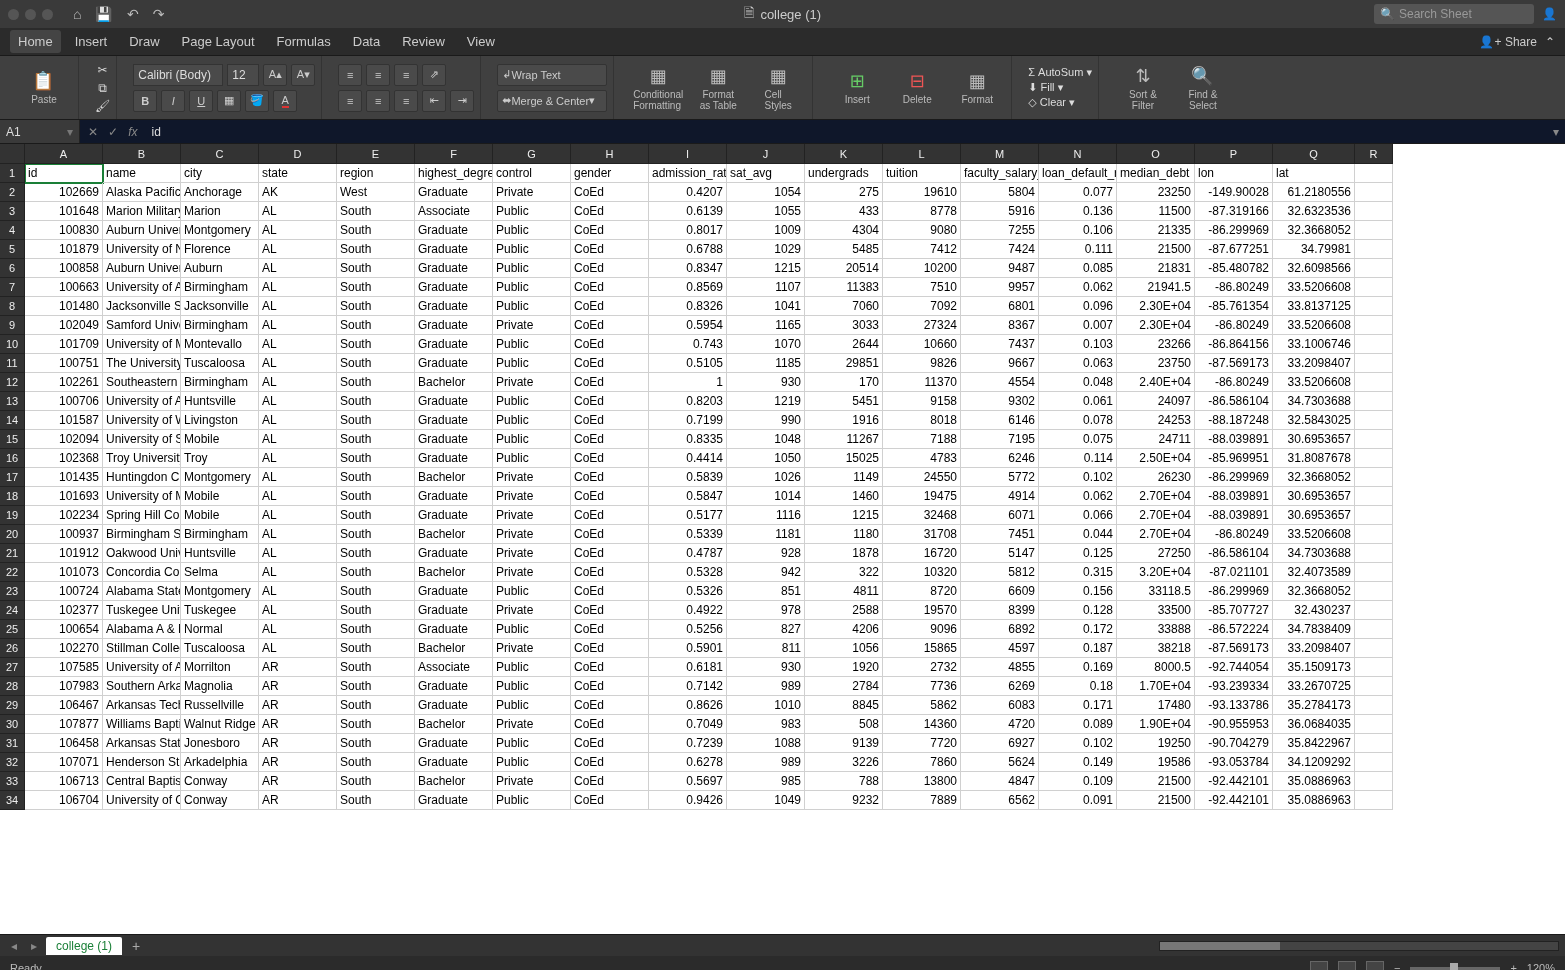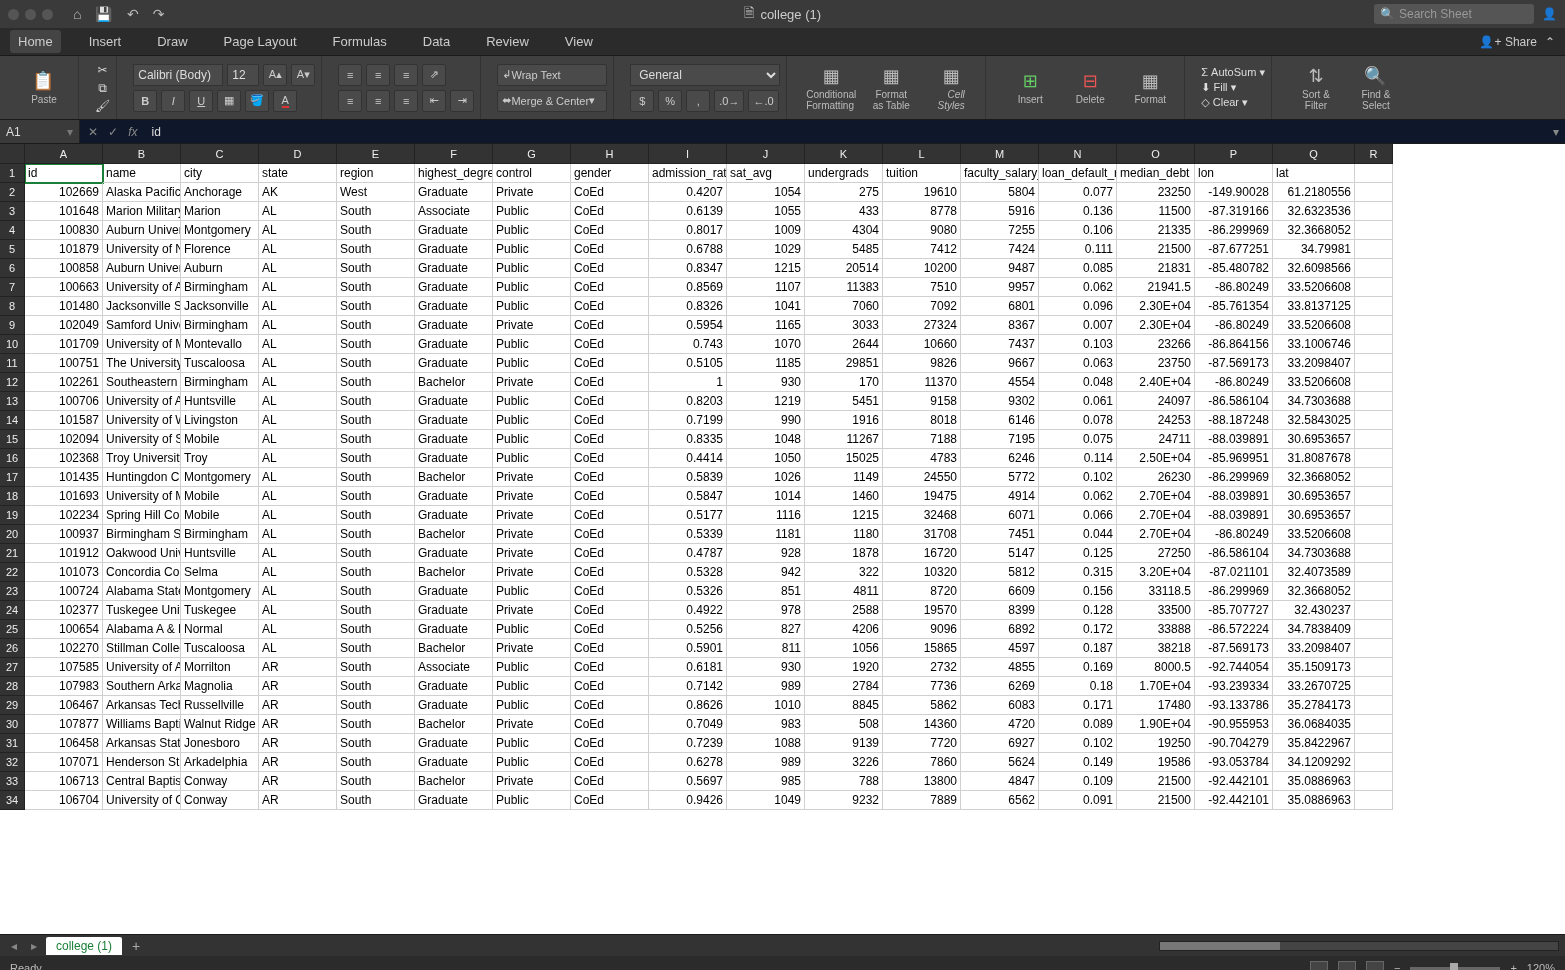--- a/index.html
+++ b/index.html
@@ -69,21 +69,21 @@
   <div class="right">
     <div class="search-sheet">
       <span>🔍</span>
       <span>Search Sheet</span>
     </div>
     <span style="color:#ccc;">👤</span>
   </div>
 </div>
 
 <div class="tabs">
-  <div id="tabs-holder" style="display:flex;gap:20px;">
+  <div id="tabs-holder" style="display:flex;gap:6px;">
       <div class="tab active">Home</div>
       <div class="tab">Insert</div>
       <div class="tab">Draw</div>
       <div class="tab">Page Layout</div>
       <div class="tab">Formulas</div>
       <div class="tab">Data</div>
       <div class="tab">Review</div>
       <div class="tab">View</div>
     </div>
   <div class="share">
@@ -148,45 +148,33 @@
   <div class="rgroup">
     <div class="row">
         <span class="btn" style="width:110px;justify-content:flex-start;">↲ <span>Wrap Text</span></span>
       </div>
     <div class="row">
         <span class="btn" style="width:110px;justify-content:flex-start;">⬌ <span>Merge &amp; Center</span> ▾</span>
       </div>
   </div>
   <div class="rgroup">
     <div class="row">
-        <select style="width:150px;"><option>General</option></select>
-      </div>
-    <div class="row">
-      <span class="btn">$</span>
-      <span class="btn">%</span>
-      <span class="btn">,</span>
-      <span class="btn">.0→</span>
-      <span class="btn">←.0</span>
-    </div>
-  </div>
-  <div class="rgroup">
-    <div class="row">
       <div class="biglabel">
           <span class="icon">▦</span>
           <span style="white-space:pre-line;text-align:left;">Conditional
 Formatting</span>
         </div>
       <div class="biglabel">
           <span class="icon">▦</span>
           <span style="white-space:pre-line;text-align:center;">Format
 as Table</span>
         </div>
       <div class="biglabel">
           <span class="icon">▦</span>
-          <span style="white-space:pre-line;text-align:right;font-style:italic;">Cell
+          <span style="white-space:pre-line;text-align:left;">Cell
 Styles</span>
         </div>
     </div>
   </div>
   <div class="rgroup">
     <div class="row">
       <div class="biglabel">
           <span class="icon" style="color:#6c6;">⊞</span>
           <span>Insert</span>
         </div>

